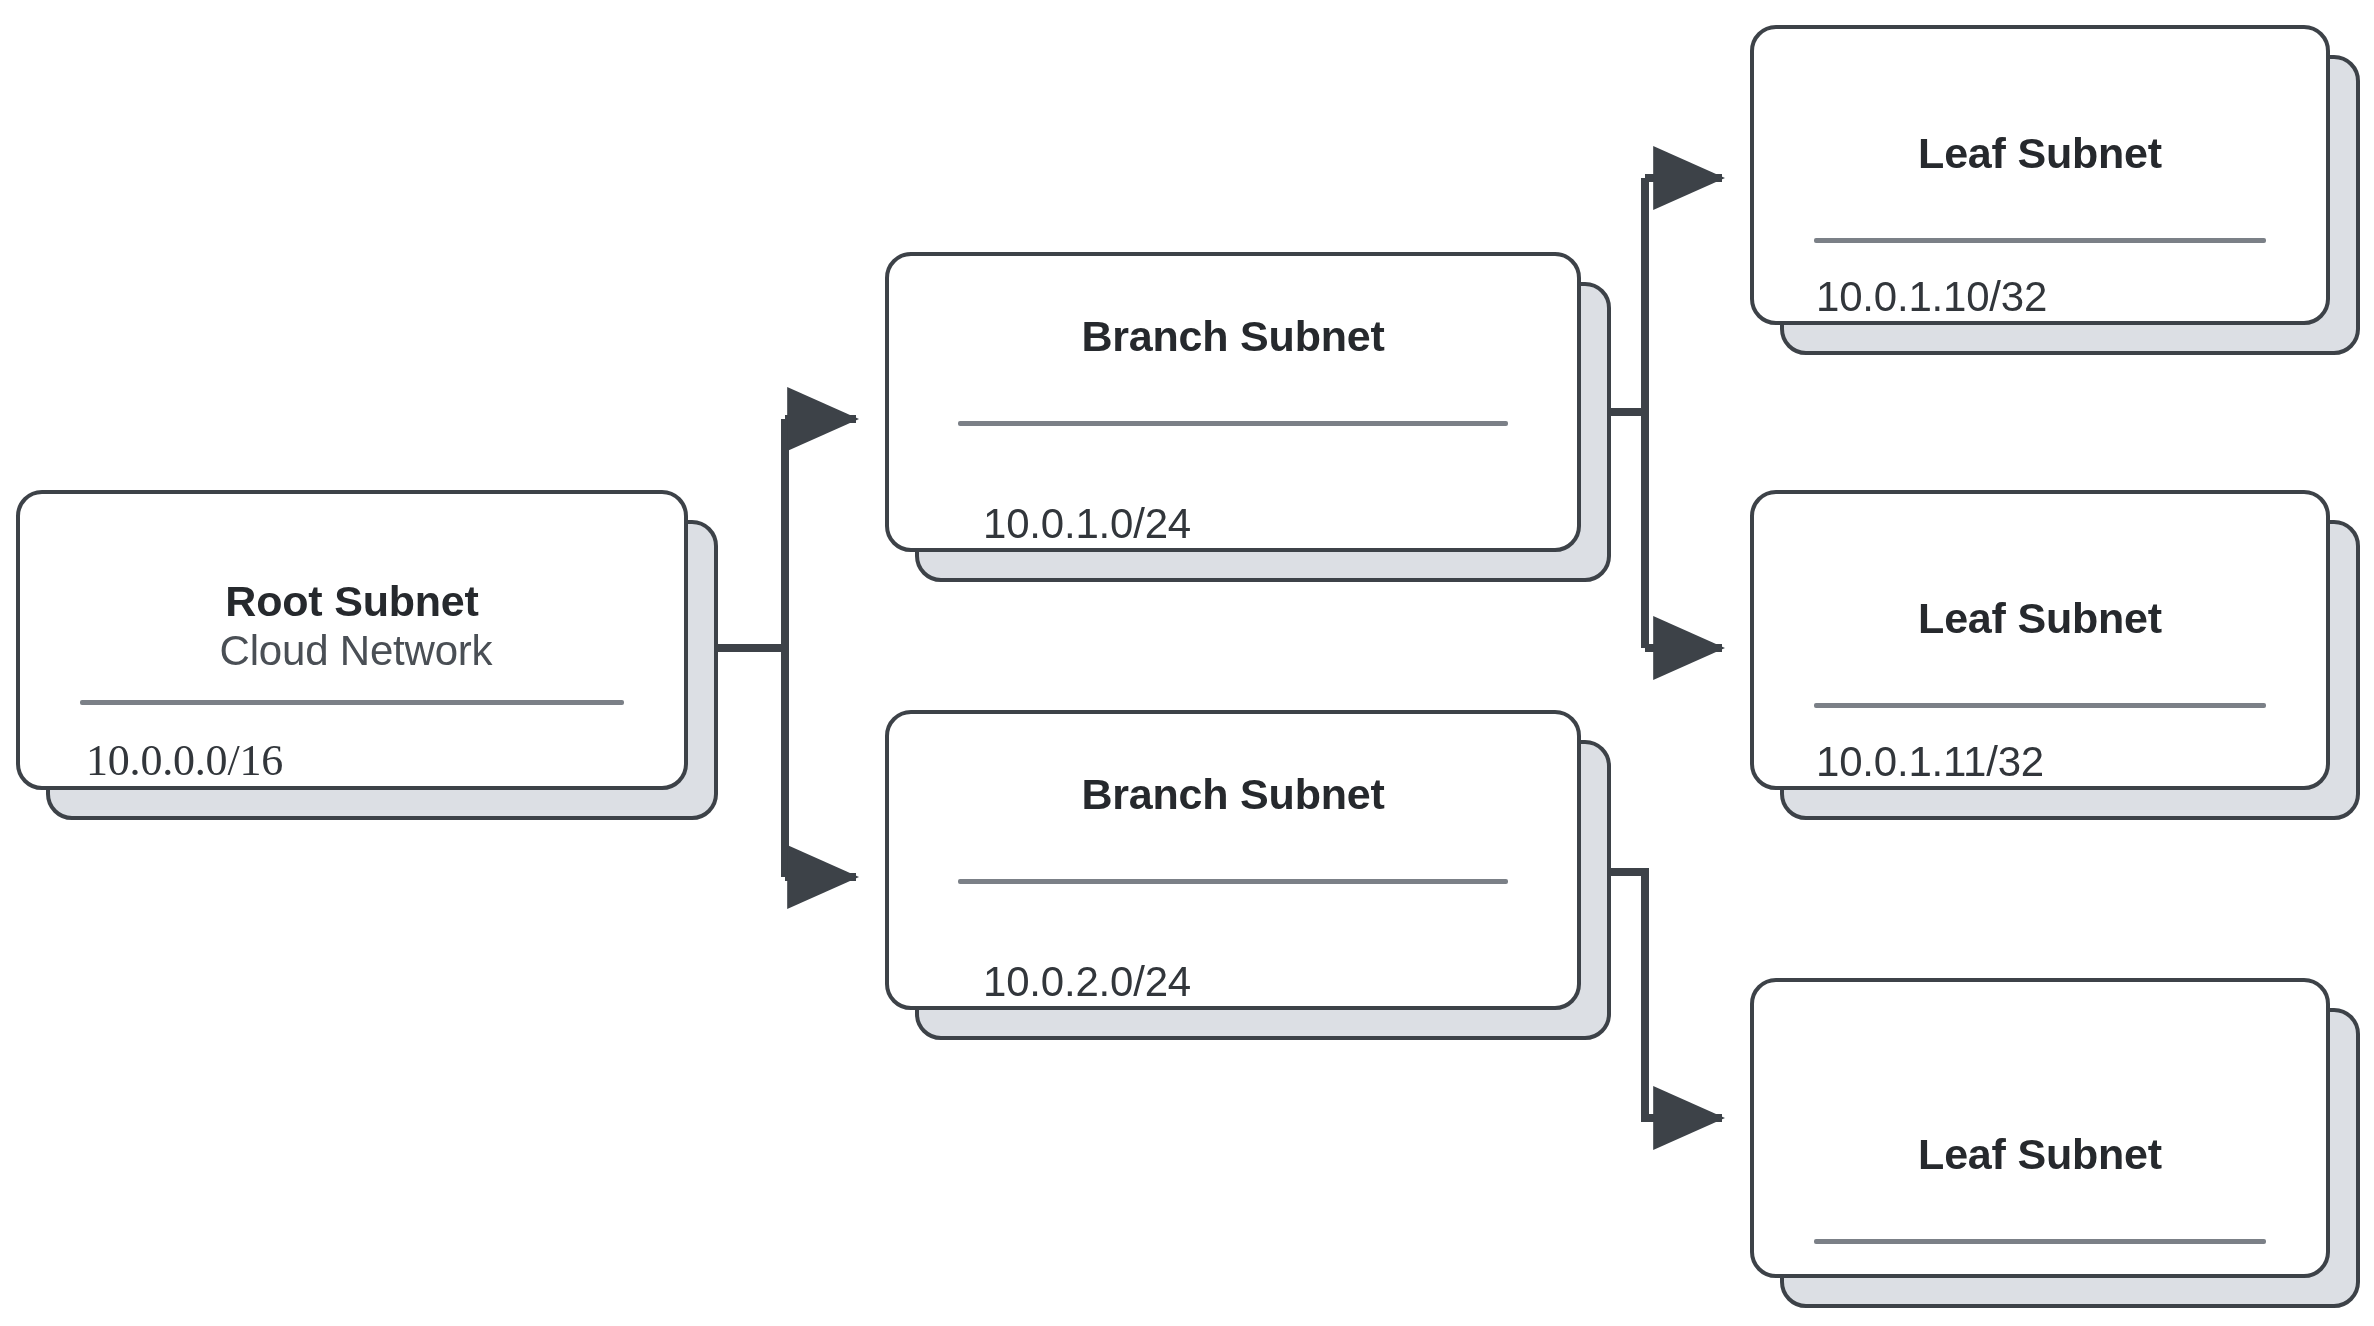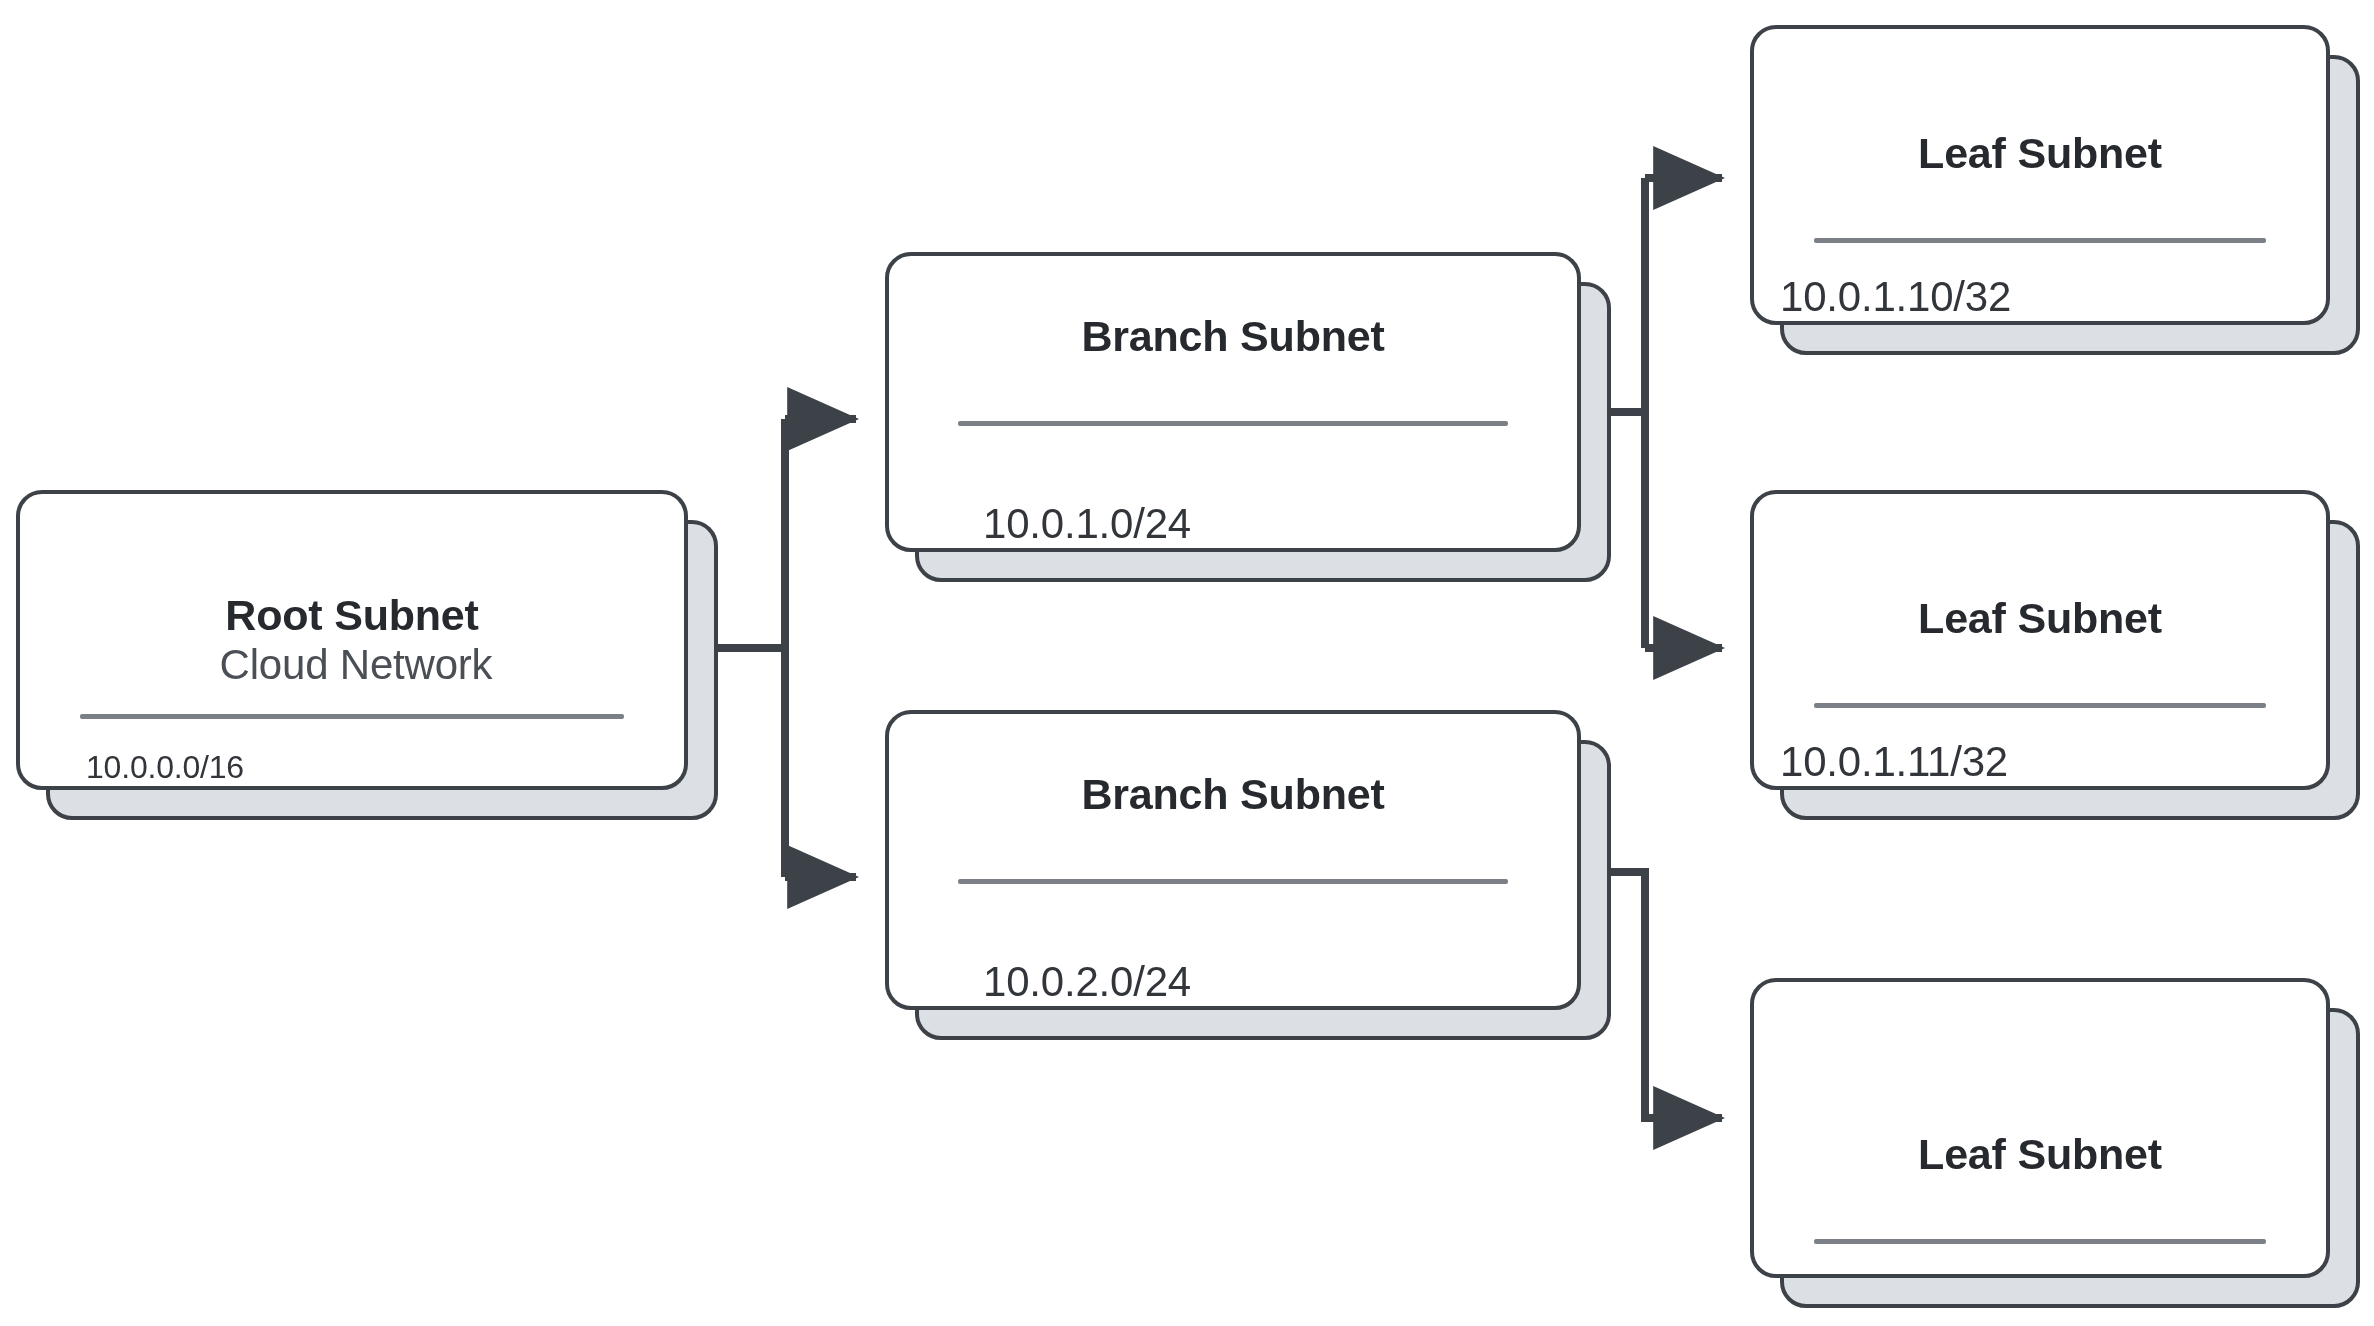--- a/index.html
+++ b/index.html
@@ -81,38 +81,38 @@
   .card-cidr {
     color: #32363b;
     letter-spacing: -0.2px;
   }
 
   
   .node.root { left: 16px; top: 490px; width: 672px; height: 300px; }
   .node.root .card-title    { font-size: 43px; line-height: 1.05; margin-bottom: 4px; }
   .node.root .card-subtitle { font-size: 42px; line-height: 1.1; }
   .node.root .divider       { width: 82%; margin-top: 26px; margin-bottom: 30px; }
-  .node.root .card-cidr     { font-size: 32px; padding-left: 66px; }
+  .node.root .card-cidr     { font-size: 44px; padding-left: 66px; font-family: Liberation Serif, serif; }
 
   
   .node.branch { width: 696px; height: 300px; }
   .node.branch.b1 { left: 885px; top: 252px; }
   .node.branch.b2 { left: 885px; top: 710px; }
   .node.branch .card-title  { font-size: 43px; line-height: 1.05; margin-top: -6px; }
   .node.branch .divider     { width: 80%; margin-top: 62px; margin-bottom: 30px; }
   .node.branch .card-cidr   { font-size: 42px; padding-left: 94px; margin-top: 44px; }
 
   
   .node.leaf { left: 1750px; width: 580px; height: 300px; }
   .node.leaf.l1 { top: 25px; }
   .node.leaf.l2 { top: 490px; }
   .node.leaf.l3 { top: 978px; }
   .node.leaf .card-title  { font-size: 43px; line-height: 1.05; margin-top: -6px; }
   .node.leaf .divider     { width: 79%; margin-top: 62px; margin-bottom: 30px; }
-  .node.leaf .card-cidr   { font-size: 42px; padding-left: 26px; }
+  .node.leaf .card-cidr   { font-size: 42px; padding-left: 62px; }
 </style>
 </head>
 <body>
 
 <div id="stage">
 
   <svg id="wires" viewBox="0 0 2374 1326" width="2374" height="1326" xmlns="http://www.w3.org/2000/svg">
     <defs>
       <marker id="arrowhead" markerWidth="9" markerHeight="8" refX="8.6" refY="4" orient="auto" markerUnits="strokeWidth">
         <path d="M0,0 L9,4 L0,8 z" fill="#3d4248"></path>

